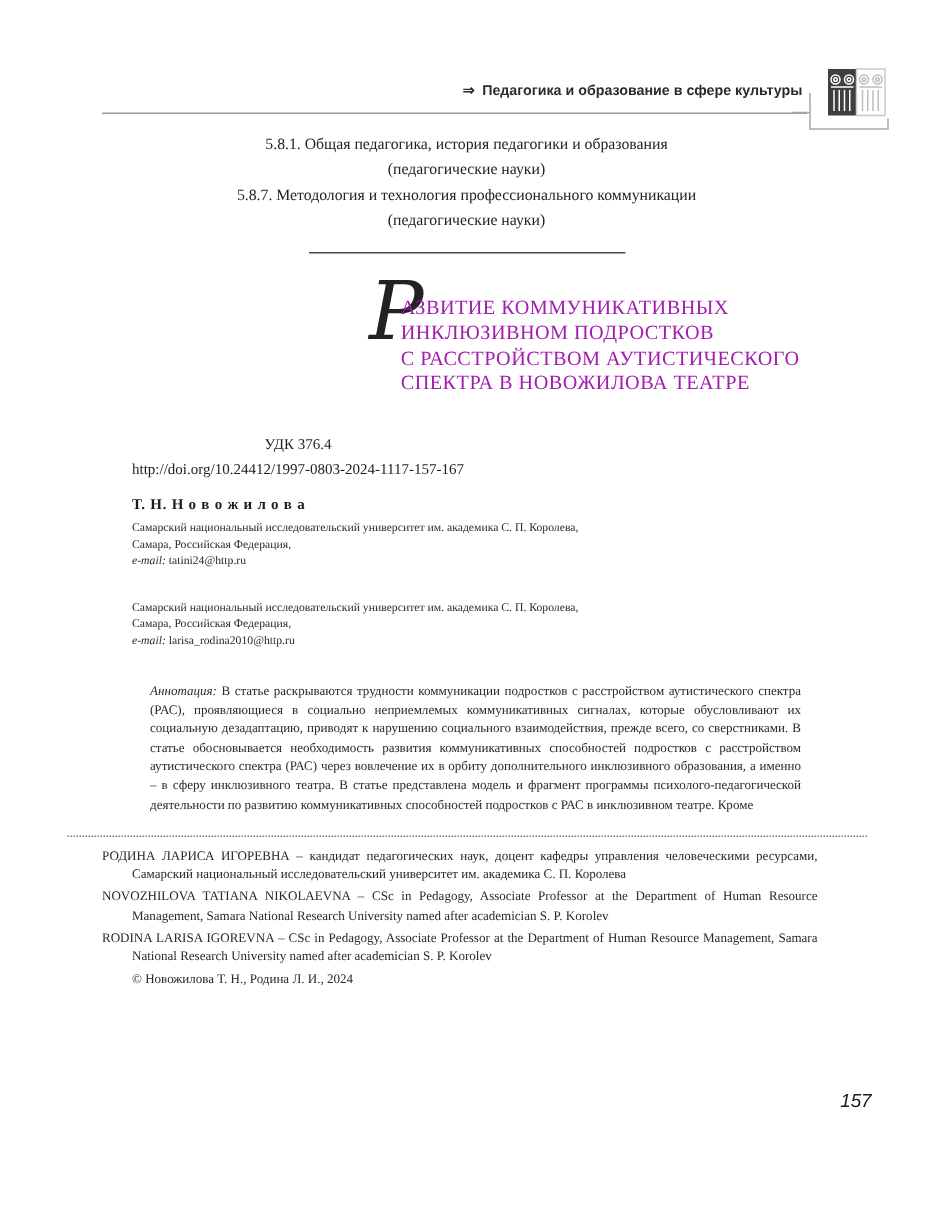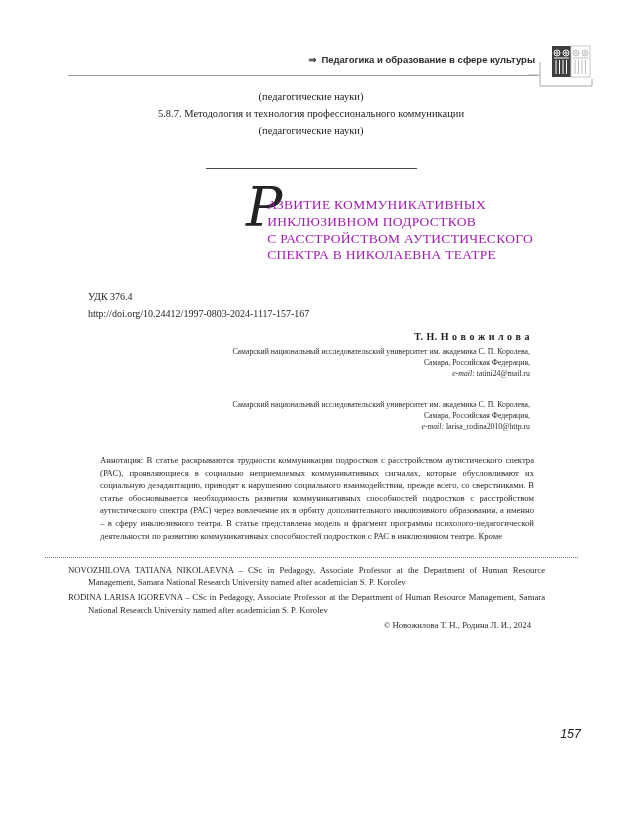--- a/index.html
+++ b/index.html
@@ -38,49 +38,49 @@
     font-family:"DejaVu Serif", serif; font-style:italic;
     font-size:54px; line-height:1; color:#222;
   }
   .title-block {
     position:absolute; top:197px; right:89px; text-align:left;
     font-size:13.5px; line-height:16.8px; letter-spacing:0.3px; color:#a21caf;
     white-space:nowrap;
   }
 
   
-  .udc-block { position:absolute; left:88px; top:288px; font-size:10px; line-height:17px; }
+  .udc-block { position:absolute; left:88px; top:288px; font-size:10px; line-height:17px;text-align:center; }
 
   
-  .author { position:absolute; left:100px; width:430px;text-align:right; }
+  .author { position:absolute; left:88px; width:430px; }
   .author-1 { top:331px; }
   .author-2 { top:395px; }
   .author-name { font-weight:bold; font-size:10px; letter-spacing:0.5px; }
   .author-affil { font-size:7.8px; line-height:11px; margin-top:4px; color:#2a2a2a; }
   .author-affil em { font-style:italic;font-family:Liberation Serif, serif; }
 
   
   .abstract {
     position:absolute; left:100px; top:454px; width:434px;
     font-size:8.7px; line-height:12.6px; text-align:justify; color:#2a2a2a;
   }
-  .abstract-label { }
+  .abstract-label { font-style:italic; }
 
   .dotted-rule {
     position:absolute; left:45px; top:557px; width:533px; height:0;
     border-top:1px dotted #777;
   }
 
   
   .bios {
     position:absolute; left:68px; top:564px; width:477px;
     font-size:8.7px; line-height:12.2px; text-align:justify; color:#2a2a2a;
   }
   .bio { padding-left:20px; text-indent:-20px; margin:0 0 3px 0; }
-  .copyright { text-align:right; padding-right:14px; margin-top:3px; text-indent:0; }
+  .copyright { text-align:left; padding-right:14px; margin-top:3px; text-indent:0; }
 
   .page-number {
     position:absolute; top:727px; right:41px;
     font-family:"Liberation Sans", sans-serif; font-weight:normal; font-style:italic;
     font-size:12.5px; color:#1a1a1a;
   }
 </style>
 </head>
 <body>
 
@@ -119,65 +119,67 @@
         <line x1="45" y1="16" x2="60" y2="16"></line>
         <line x1="47" y1="18" x2="47" y2="32"></line>
         <line x1="50.5" y1="18" x2="50.5" y2="32"></line>
         <line x1="54" y1="18" x2="54" y2="32"></line>
         <line x1="57.5" y1="18" x2="57.5" y2="32"></line>
       </g>
     </svg>
   </div>
 
   <div class="classification">
+    <div>5.8.1. Общая педагогика, история педагогики и образования</div>
     <div>(педагогические науки)</div>
     <div>5.8.7. Методология и технология профессионального коммуникации</div>
     <div>(педагогические науки)</div>
   </div>
 
   <div class="divider"></div>
 
   <span class="title-initial">Р</span>
   <div class="title-block">
     <div>АЗВИТИЕ КОММУНИКАТИВНЫХ</div>
     <div>ИНКЛЮЗИВНОМ ПОДРОСТКОВ</div>
     <div>С РАССТРОЙСТВОМ АУТИСТИЧЕСКОГО</div>
-    <div>СПЕКТРА В НИКОЛАЕВНА ТЕАТРЕ</div>
+    <div>СПЕКТРА В НОВОЖИЛОВА ТЕАТРЕ</div>
   </div>
 
   <div class="udc-block">
     <div>УДК 376.4</div>
     <div>http://doi.org/10.24412/1997-0803-2024-1117-157-167</div>
   </div>
 
   <div class="author author-1">
     <div class="author-name">Т. Н.  Н о в о ж и л о в а</div>
     <div class="author-affil">
       <div>Самарский национальный исследовательский университет им. академика С. П. Королева,</div>
       <div>Самара, Российская Федерация,</div>
-      <div><em>e-mail:</em> <span>tatini24@mail.ru</span></div>
+      <div><em>e-mail:</em> <span>tatini24@http.ru</span></div>
     </div>
   </div>
 
   <div class="author author-2">
     <div class="author-affil">
       <div>Самарский национальный исследовательский университет им. академика С. П. Королева,</div>
       <div>Самара, Российская Федерация,</div>
       <div><em>e-mail:</em> <span>larisa_rodina2010@http.ru</span></div>
     </div>
   </div>
 
   <div class="abstract">
     <span class="abstract-label">Аннотация:</span>
     <span>В статье раскрываются трудности коммуникации подростков с расстройством аутистического спектра (РАС), проявляющиеся в социально неприемлемых коммуникативных сигналах, которые обусловливают их социальную дезадаптацию, приводят к нарушению социального взаимодействия, прежде всего, со сверстниками. В статье обосновывается необходимость развития коммуникативных способностей подростков с расстройством аутистического спектра (РАС) через вовлечение их в орбиту дополнительного инклюзивного образования, а именно – в сферу инклюзивного театра. В статье представлена модель и фрагмент программы психолого-педагогической деятельности по развитию коммуникативных способностей подростков с РАС в инклюзивном театре. Кроме</span>
   </div>
 
   <div class="dotted-rule"></div>
 
   <div class="bios">
+    <p class="bio">РОДИНА ЛАРИСА ИГОРЕВНА – кандидат педагогических наук, доцент кафедры управления человеческими ресурсами, Самарский национальный исследовательский университет им. академика С. П. Королева</p>
     <p class="bio">NOVOZHILOVA TATIANA NIKOLAEVNA – CSc in Pedagogy, Associate Professor at the Department of Human Resource Management, Samara National Research University named after academician S. P. Korolev</p>
     <p class="bio">RODINA LARISA IGOREVNA – CSc in Pedagogy, Associate Professor at the Department of Human Resource Management, Samara National Research University named after academician S. P. Korolev</p>
     <p class="bio copyright">© Новожилова Т. Н., Родина Л. И., 2024</p>
   </div>
 
   <div class="page-number">157</div>
 
 </div>
 
 </body></html>

